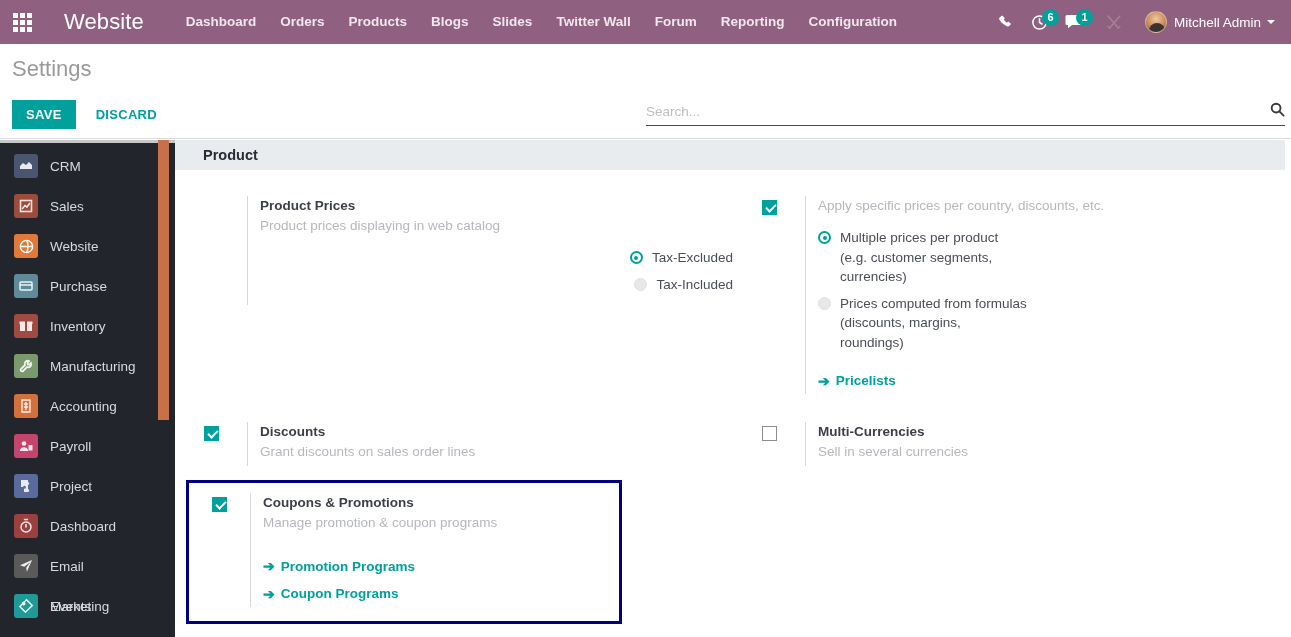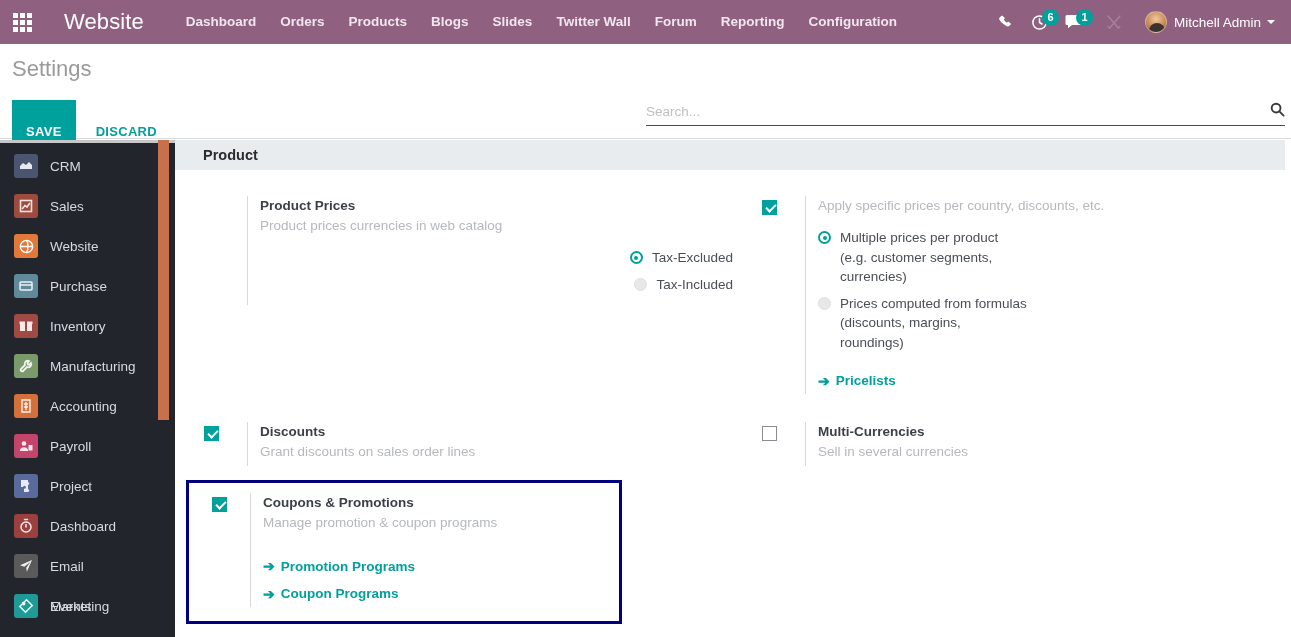--- a/index.html
+++ b/index.html
@@ -101,21 +101,21 @@
     border-bottom: 1px solid #d8dadd;
   }
   .page-title {
     position: absolute; top: 12px; left: 12px;
     font-size: 22px; color: #9a9a9a; font-weight: 400;
   }
   .btn-row { position: absolute; top: 56px; left: 12px; display: flex; align-items: center; }
   .btn-save {
     background: #00a09d; color: #ffffff;
     font-size: 13px; font-weight: bold;
-    padding: 24px 14px; border: none; cursor: pointer;
+    padding: 7px 14px; border: none; cursor: pointer;
     letter-spacing: 0.3px;
   }
   .btn-discard {
     background: transparent; color: #00a09d;
     font-size: 13px; font-weight: bold;
     padding: 7px 14px; border: none; cursor: pointer;
     margin-left: 6px; letter-spacing: 0.3px;
   }
   .searchview {
     position: absolute; top: 56px; left: 646px;
@@ -480,21 +480,21 @@
     <h2>Product</h2>
   </div>
 
   <div class="grid2" style="margin-top:26px;">
 
     <div class="col">
       <div class="setting-row">
         <div class="cbx-cell"></div>
         <div class="setting-body">
           <div class="setting-title">Product Prices</div>
-          <div class="setting-desc">Product prices currencies in web catalog</div>
+          <div class="setting-desc">Product prices displaying in web catalog</div>
           <div class="radio-group">
             <div class="radio-line">
               <span class="radio on"></span>
               <span class="radio-label">Tax-Excluded</span>
             </div>
             <div class="radio-line">
               <span class="radio off"></span>
               <span class="radio-label">Tax-Included</span>
             </div>
           </div>

